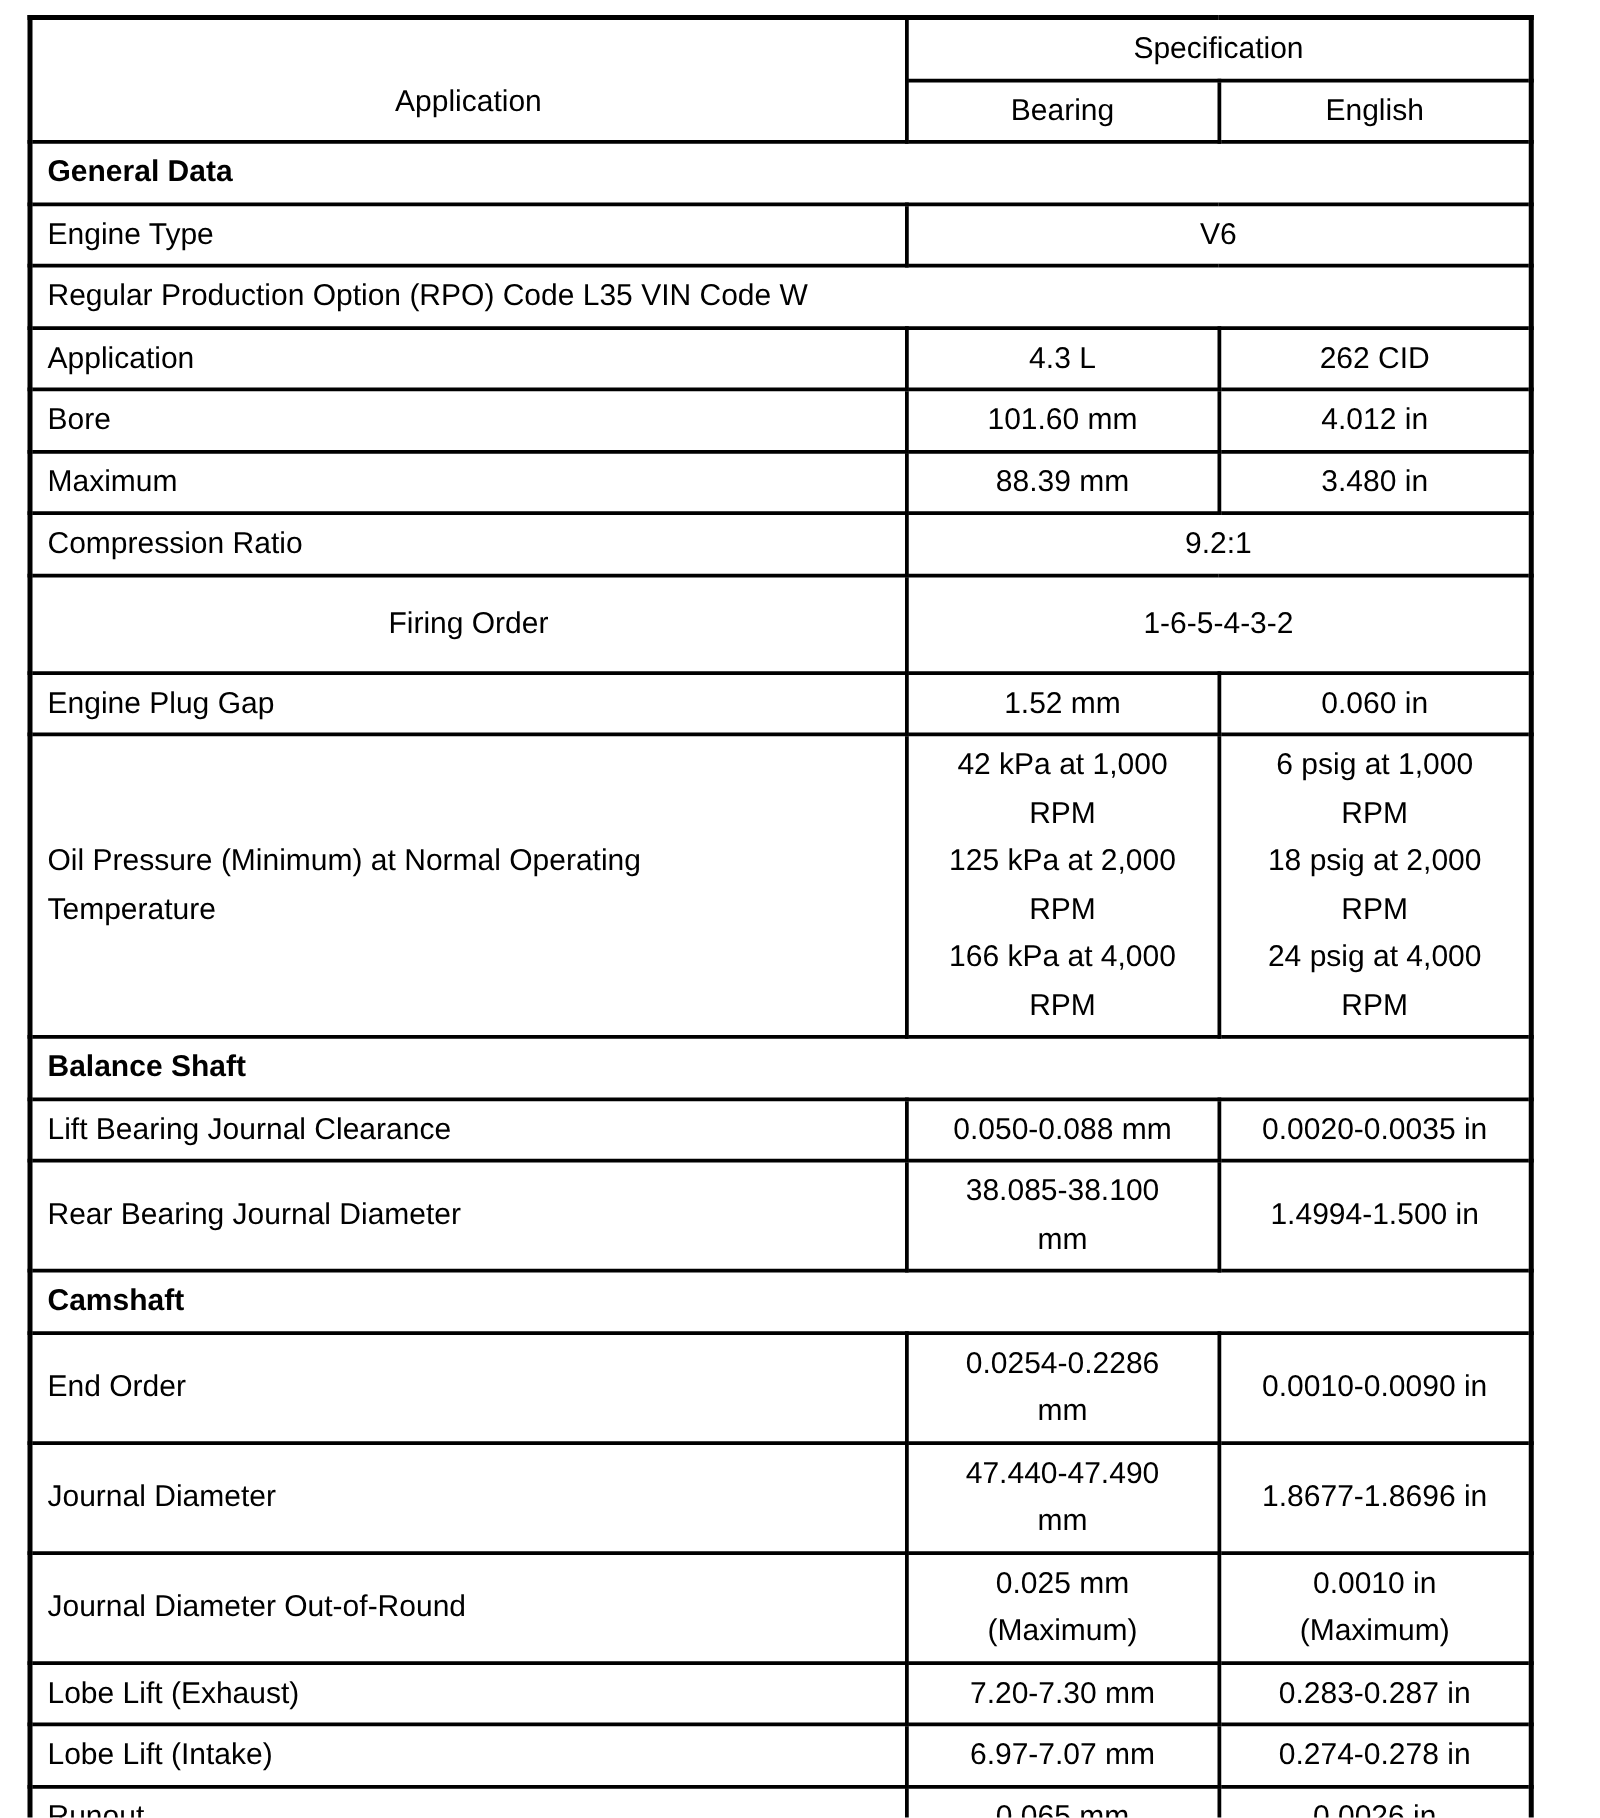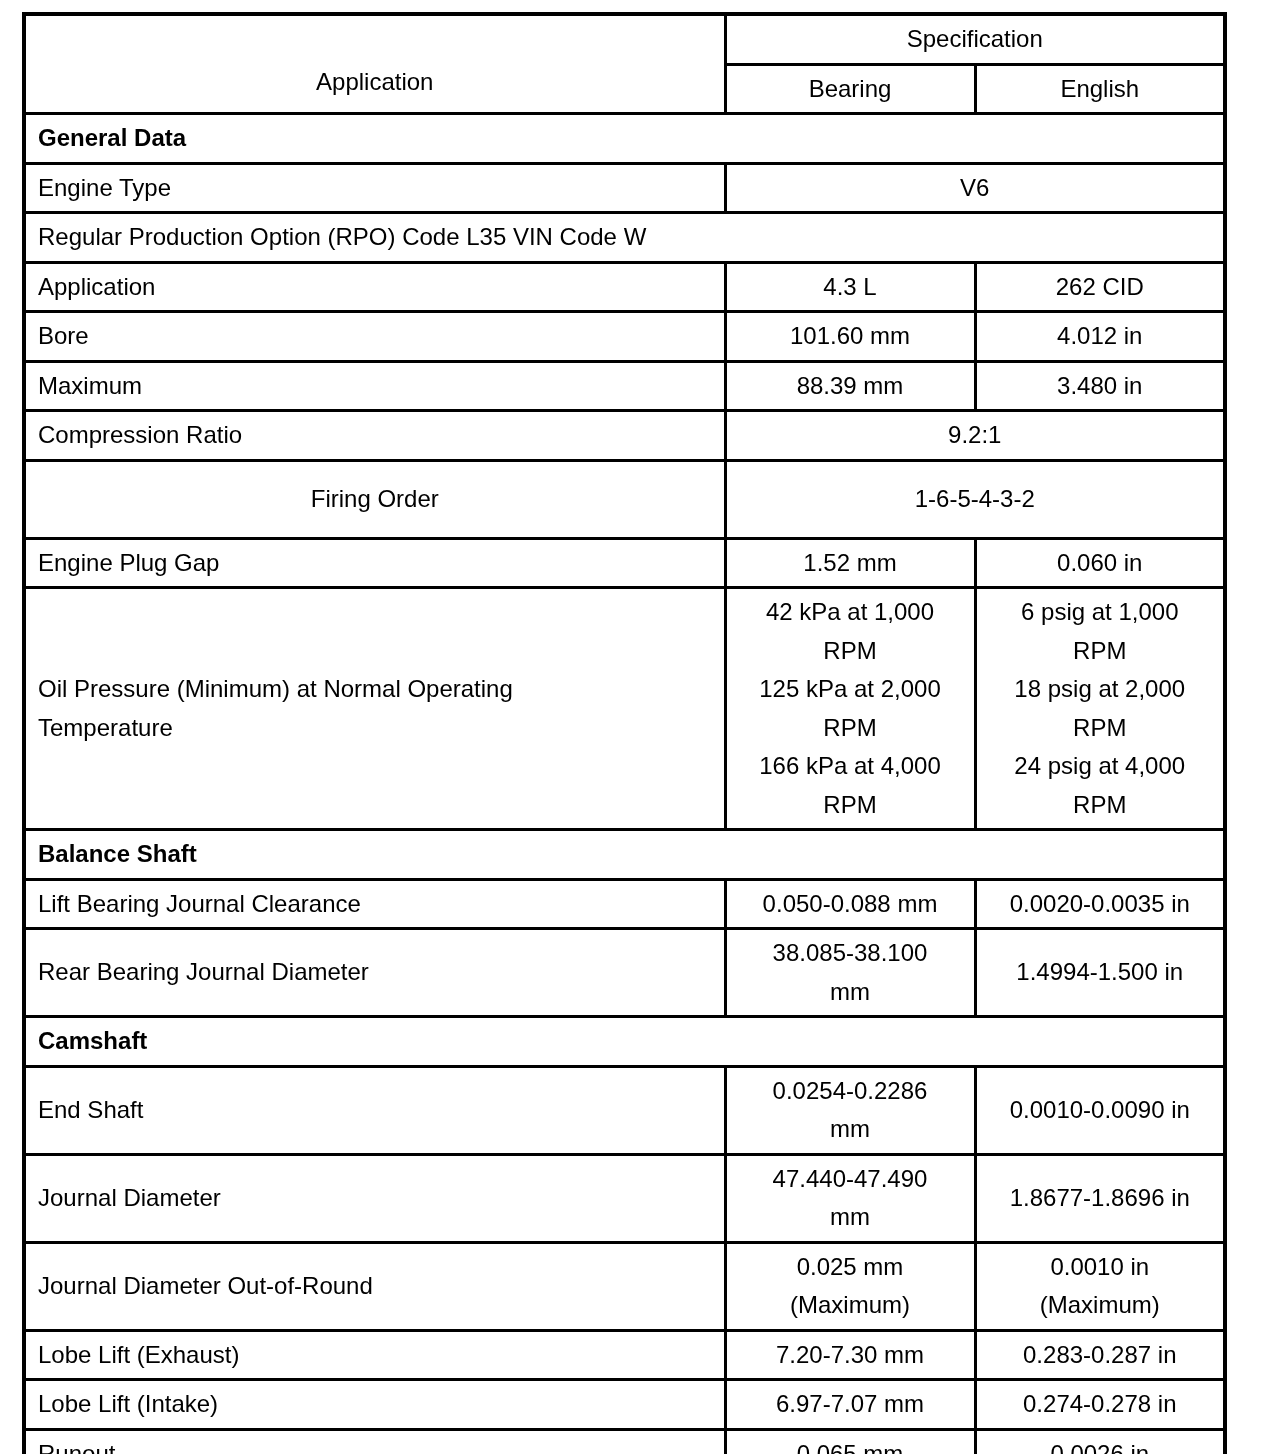--- a/index.html
+++ b/index.html
@@ -113,21 +113,21 @@
       <span class="line">38.085-38.100</span>
       <span class="line">mm</span>
     </td>
     <td class="val">1.4994-1.500 in</td>
   </tr>
 
   <tr>
     <td colspan="3" class="section">Camshaft</td>
   </tr>
   <tr>
-    <td class="label">End Shaft</td>
+    <td class="label">End Order</td>
     <td class="val">
       <span class="line">0.0254-0.2286</span>
       <span class="line">mm</span>
     </td>
     <td class="val">0.0010-0.0090 in</td>
   </tr>
   <tr>
     <td class="label">Journal Diameter</td>
     <td class="val">
       <span class="line">47.440-47.490</span>

